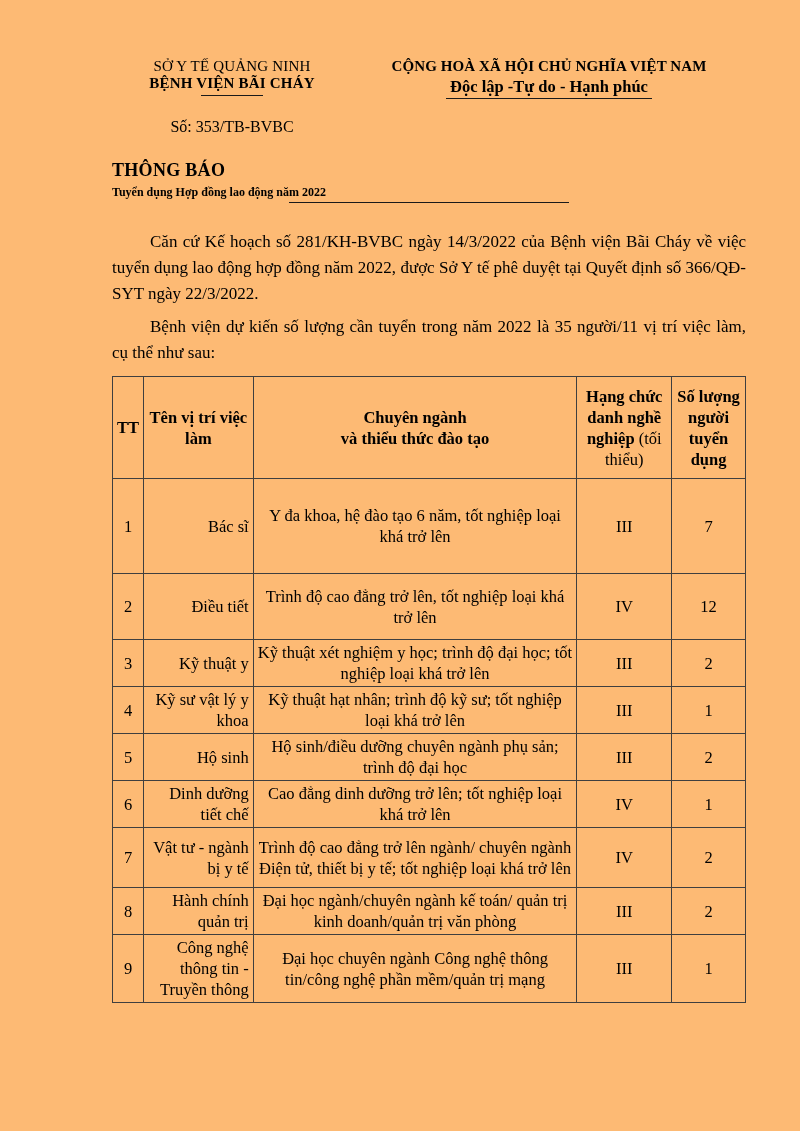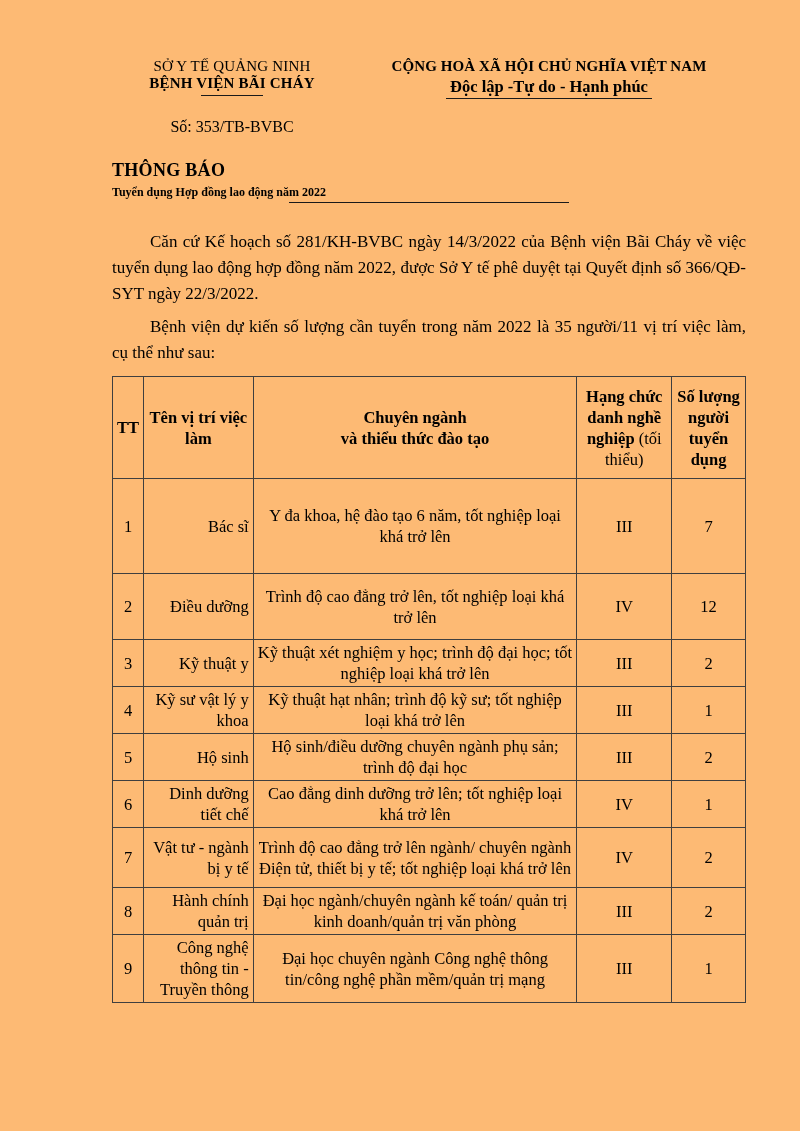--- a/index.html
+++ b/index.html
@@ -136,21 +136,21 @@
       <tbody>
         <tr style="height:95px;">
           <td class="c">1</td>
           <td class="l">Bác sĩ</td>
           <td class="c">Y đa khoa, hệ đào tạo 6 năm, tốt nghiệp loại khá trở lên</td>
           <td class="c">III</td>
           <td class="c">7</td>
         </tr>
         <tr style="height:66px;">
           <td class="c">2</td>
-          <td class="l">Điều dưỡng</td>
+          <td class="l">Điều tiết</td>
           <td class="c">Trình độ cao đẳng trở lên, tốt nghiệp loại khá trở lên</td>
           <td class="c">IV</td>
           <td class="c">12</td>
         </tr>
         <tr style="height:43px;">
           <td class="c">3</td>
           <td class="l">Kỹ thuật y</td>
           <td class="c">Kỹ thuật xét nghiệm y học; trình độ đại học; tốt nghiệp loại khá trở lên</td>
           <td class="c">III</td>
           <td class="c">2</td>

